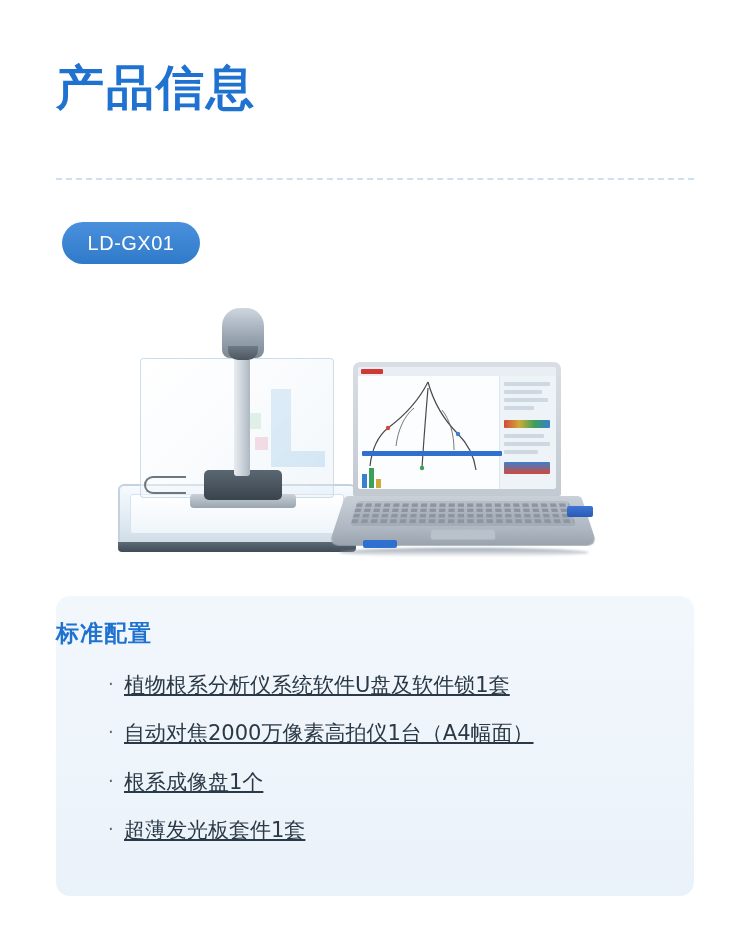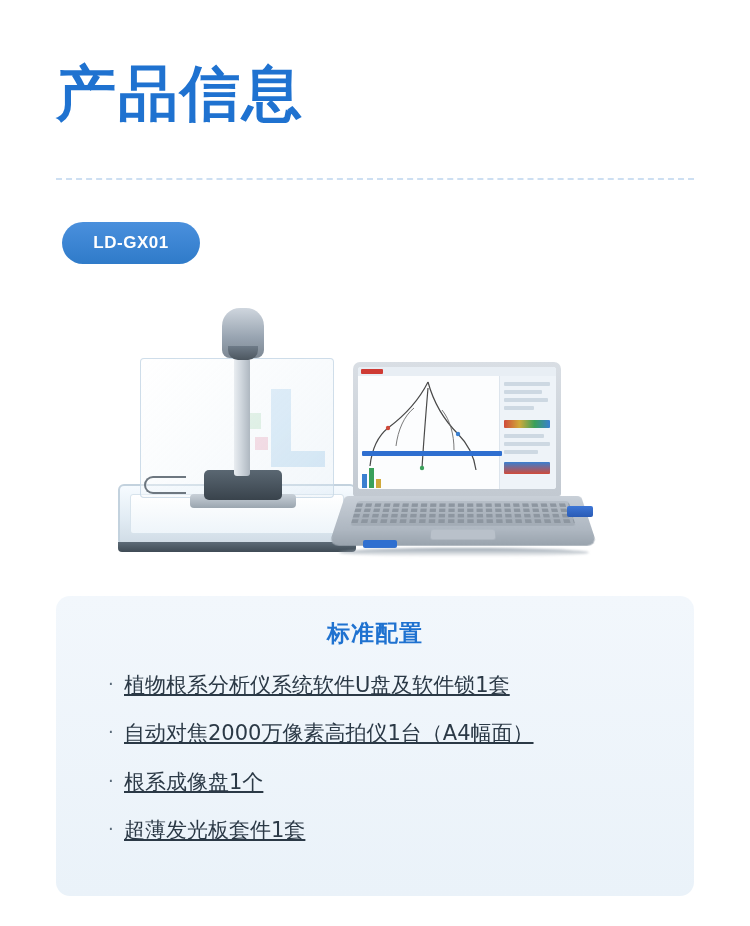--- a/index.html
+++ b/index.html
@@ -22,21 +22,21 @@
     background: #ffffff;
   }
 
   
   .title-block {
     position: absolute;
     left: 56px;
     top: 62px;
   }
   .title-text {
-    font-size: 60px;
+    font-size: 48px;
     font-weight: bold;
     color: #1f72d0;
     letter-spacing: 2px;
     line-height: 1.05;
     font-family: "DejaVu Sans", "Liberation Sans", sans-serif;
   }
 
   
   .divider {
     position: absolute;
@@ -49,22 +49,22 @@
   
   .badge {
     position: absolute;
     left: 62px;
     top: 222px;
     height: 42px;
     min-width: 138px;
     border-radius: 21px;
     background: linear-gradient(180deg, #4a90dd 0%, #2f7bc9 100%);
     color: #ffffff;
-    font-size: 17px;
-    font-weight: bold;
+    font-size: 20px;
+    font-weight: normal;
     display: flex;
     align-items: center;
     justify-content: center;
     padding: 0 18px;
     box-sizing: border-box;
     letter-spacing: 0.5px;
   }
 
   
   .product-area {
@@ -333,21 +333,20 @@
   .config-card {
     position: absolute;
     left: 56px;
     top: 596px;
     width: 638px;
     height: 300px;
     background: linear-gradient(180deg,#f2f7fc 0%, #eaf2f9 100%);
     border-radius: 14px;
   }
   .config-title {
-    text-align: center;
     margin-top: 22px;
     font-size: 23px;
     font-weight: bold;
     color: #1f72d0;
     letter-spacing: 1px;
     font-family: "DejaVu Sans", "Liberation Sans", sans-serif;
   }
   .config-list {
     margin: 22px 0 0 0;
     padding: 0 0 0 52px;

